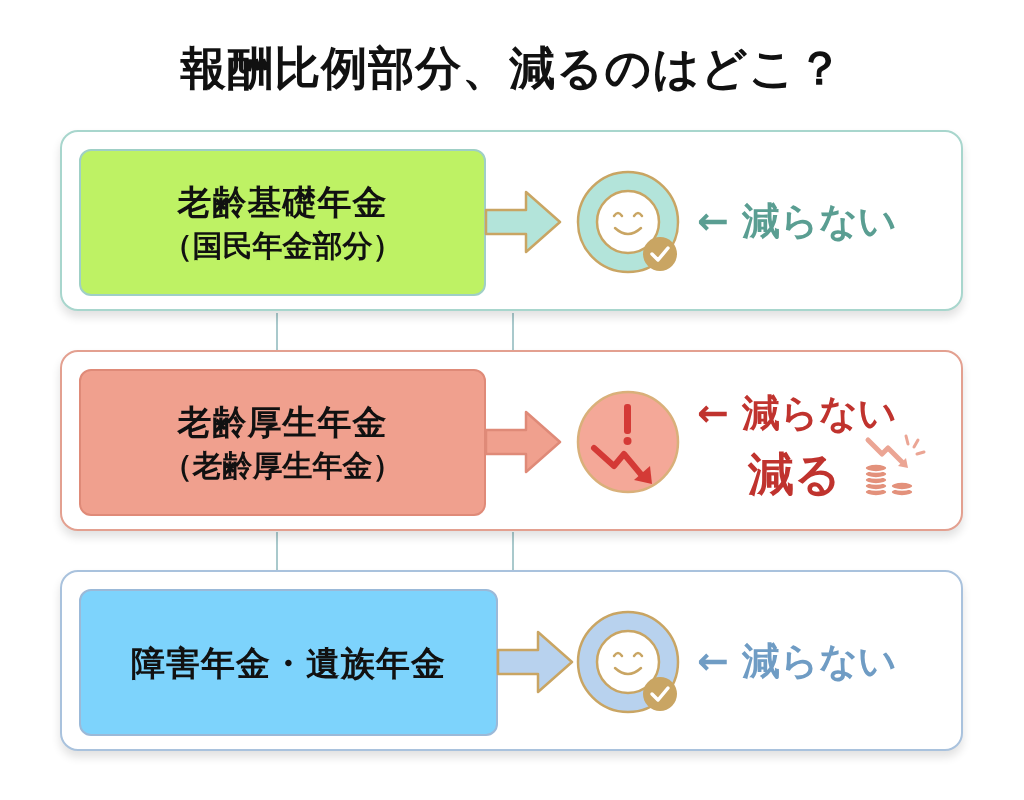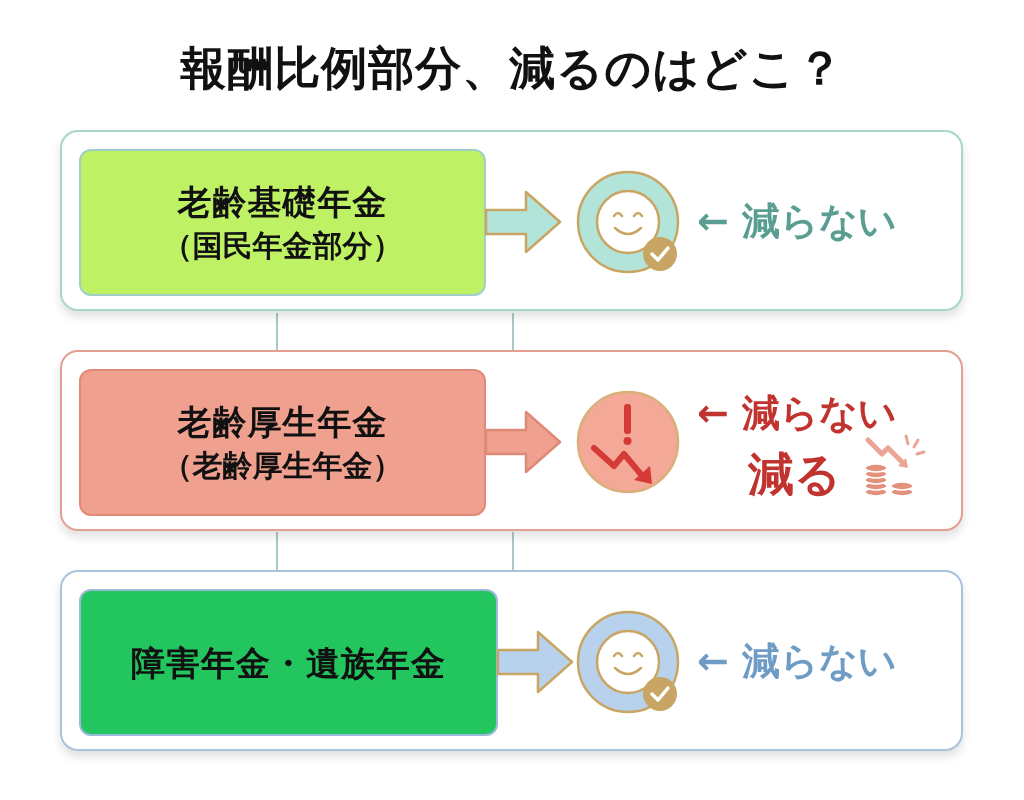--- a/index.html
+++ b/index.html
@@ -98,21 +98,21 @@
       <ellipse cx="14" cy="48" rx="11" ry="4"></ellipse>
       <ellipse cx="14" cy="42" rx="11" ry="4"></ellipse>
       <ellipse cx="14" cy="36" rx="11" ry="4"></ellipse>
       <ellipse cx="40" cy="60" rx="11" ry="4"></ellipse>
       <ellipse cx="40" cy="54" rx="11" ry="4"></ellipse>
     </g>
   </svg>
 </div>
 
 <div class="panel" style="top:570px; border-color:#a9c2dd;">
-  <div class="label-box" style="width:419px; background:#22c55e; border-color:#9bb9d8;">
+  <div class="label-box" style="width:419px; background:#7dd3fc; border-color:#9bb9d8;">
     <div class="label-main">障害年金・遺族年金</div>
   </div>
   <svg class="arrow" viewBox="0 0 80 80" style="left:434px;">
     <path d="M2 28 H42 V10 L76 40 L42 70 V52 H2 Z" fill="#b8d2ee" stroke="#c9a563" stroke-width="2.5" stroke-linejoin="round"></path>
   </svg>
   <svg class="icon-wrap" viewBox="0 0 112 112">
     <circle cx="56" cy="54" r="50" fill="#b8d2ee" stroke="#c9a563" stroke-width="2.5"></circle>
     <circle cx="56" cy="54" r="31" fill="#fff" stroke="#c9a563" stroke-width="2.5"></circle>
     <path d="M42 48 Q46 42 50 48" fill="none" stroke="#c9a563" stroke-width="2.5" stroke-linecap="round"></path>
     <path d="M62 48 Q66 42 70 48" fill="none" stroke="#c9a563" stroke-width="2.5" stroke-linecap="round"></path>

